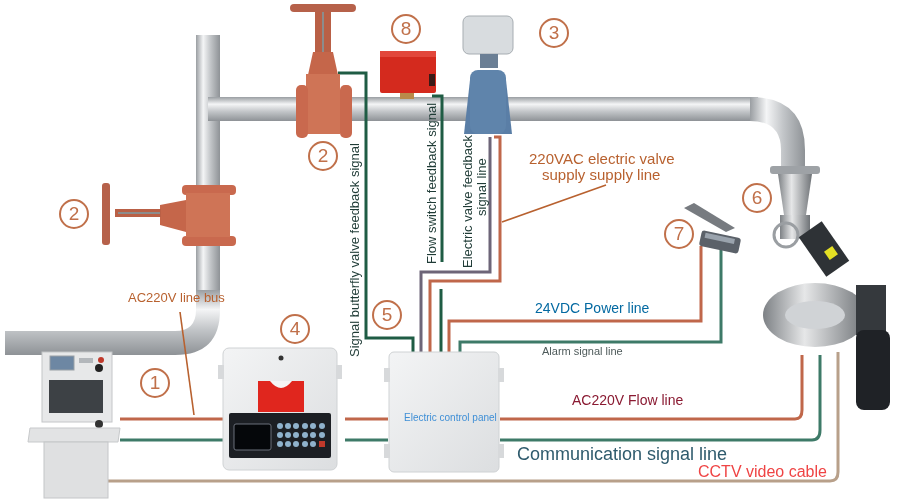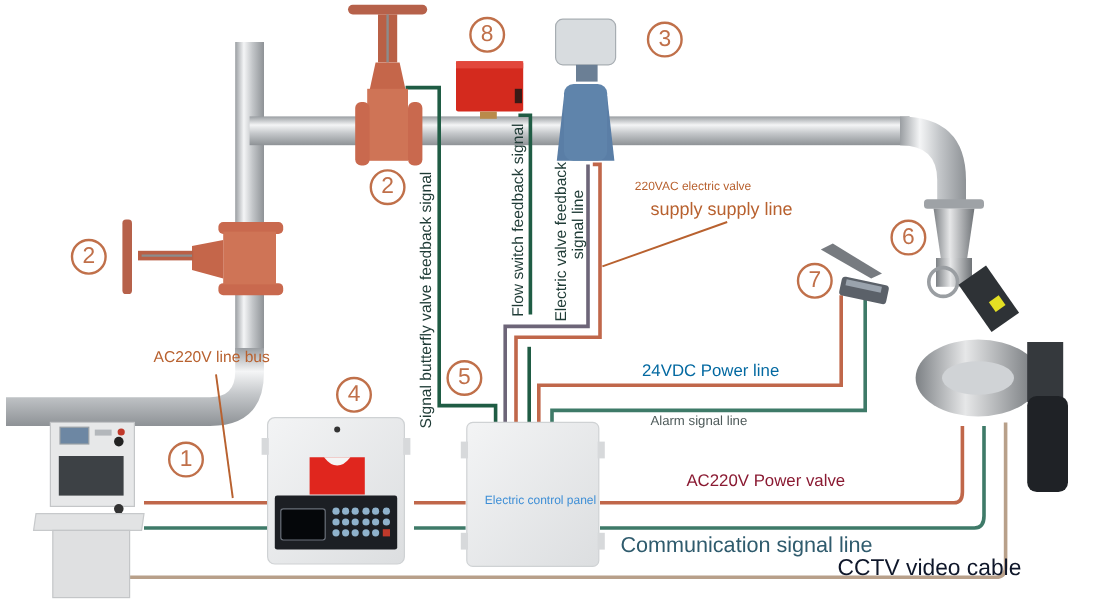--- a/index.html
+++ b/index.html
@@ -188,32 +188,32 @@
 
 <div class="lbl" style="left:128px;top:291px;font-size:13px;color:#b8612f;">AC220V line bus</div>
 
 <div class="vert" style="left:347px;top:357px;">Signal butterfly valve feedback signal</div>
 
 <div class="vert" style="left:424px;top:264px;">Flow switch feedback signal</div>
 
 <div class="vert" style="left:460px;top:268px;">Electric valve feedback</div>
 <div class="vert" style="left:474px;top:216px;">signal line</div>
 
-<div class="lbl" style="left:529px;top:151px;font-size:10px;color:#b8612f;">220VAC electric valve</div>
+<div class="lbl" style="left:529px;top:151px;font-size:15px;color:#b8612f;">220VAC electric valve</div>
 <div class="lbl" style="left:542px;top:167px;font-size:15px;color:#b8612f;">supply supply line</div>
 
 <div class="lbl" style="left:535px;top:301px;font-size:14px;color:#0369a1;">24VDC Power line</div>
 
 <div class="lbl" style="left:542px;top:346px;font-size:11px;color:#4e5a5a;">Alarm signal line</div>
 
-<div class="lbl" style="left:572px;top:393px;font-size:14px;color:#8a1a32;">AC220V Power valve</div>
+<div class="lbl" style="left:572px;top:393px;font-size:14px;color:#8a1a32;">AC220V Flow line</div>
 
 <div class="lbl" style="left:517px;top:445px;font-size:18px;color:#2f5b6d;">Communication signal line</div>
 
-<div class="lbl" style="left:698px;top:464px;font-size:19px;color:#0f172a;">CCTV video cable</div>
+<div class="lbl" style="left:698px;top:464px;font-size:16px;color:#ef4444;">CCTV video cable</div>
 
 <div class="panel-text" style="left:404px;top:412px;">Electric control panel</div>
 
 <div class="num" style="left:140px;top:368px;">1</div>
 <div class="num" style="left:59px;top:199px;">2</div>
 <div class="num" style="left:308px;top:141px;">2</div>
 <div class="num" style="left:539px;top:18px;">3</div>
 <div class="num" style="left:280px;top:314px;">4</div>
 <div class="num" style="left:372px;top:300px;">5</div>
 <div class="num" style="left:742px;top:183px;">6</div>

